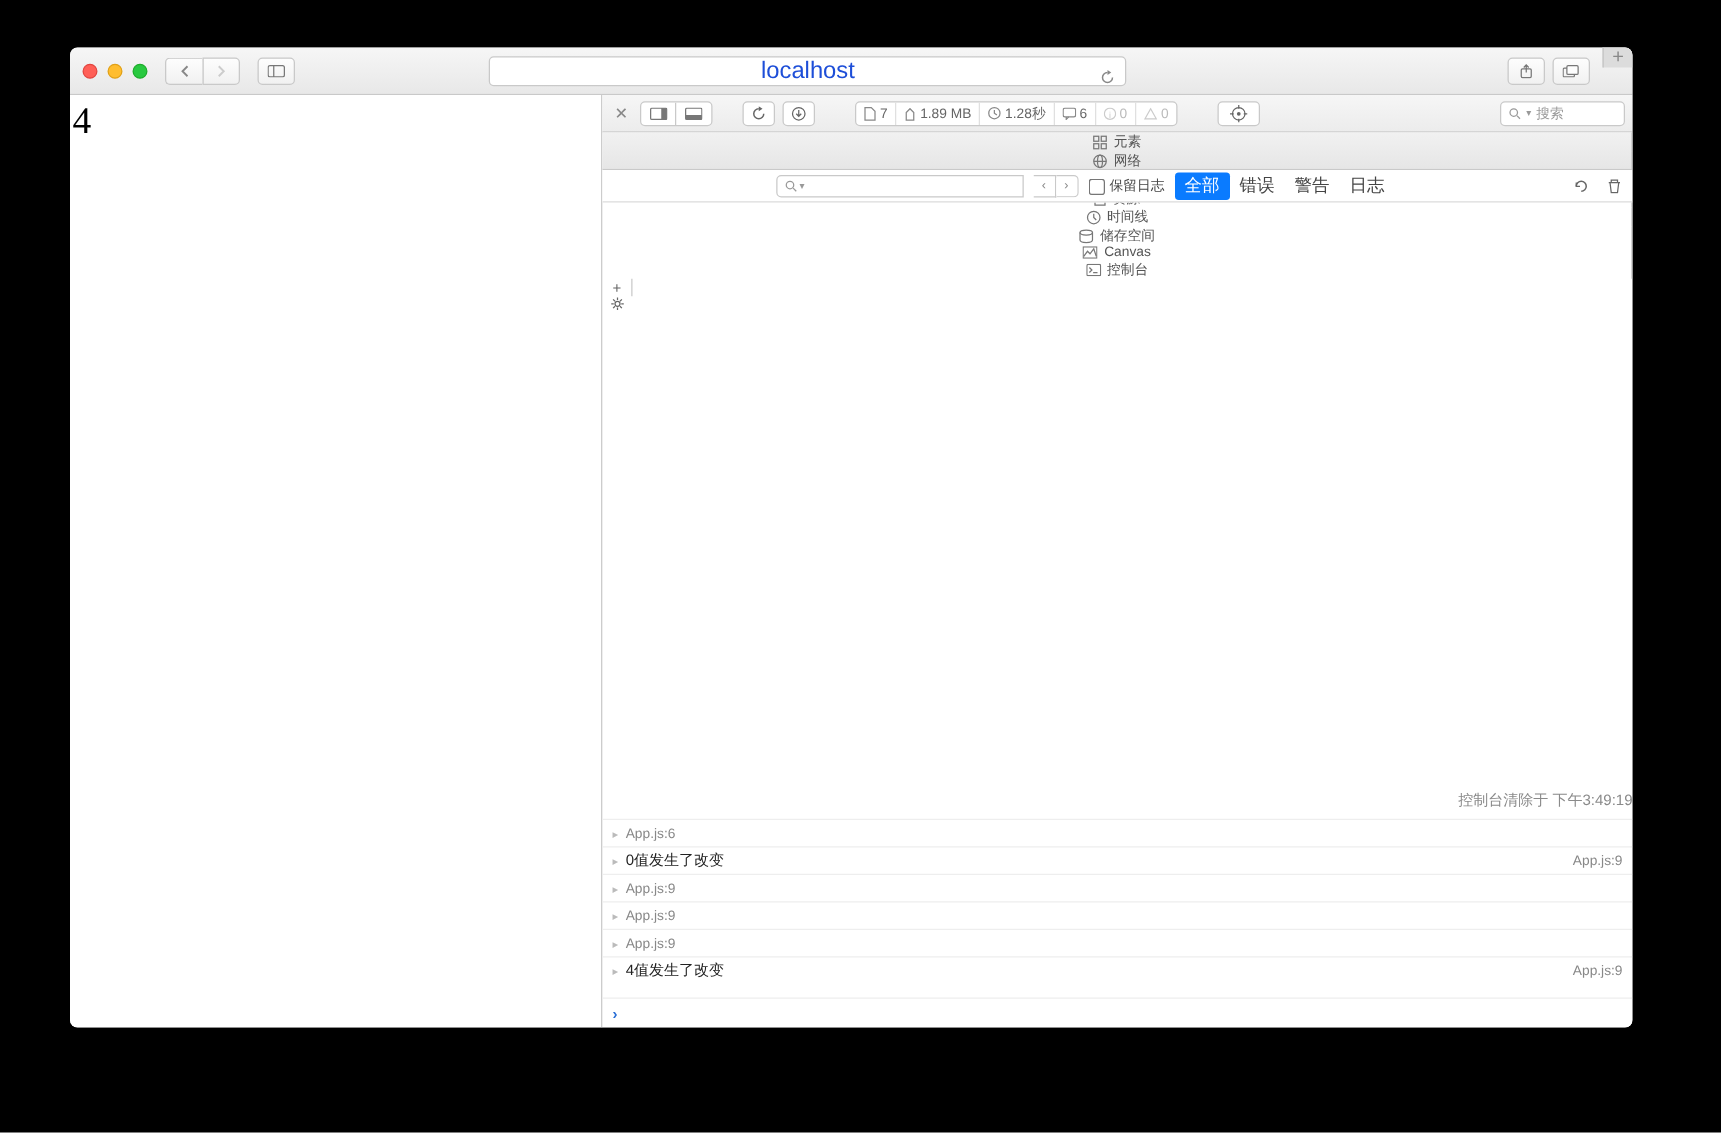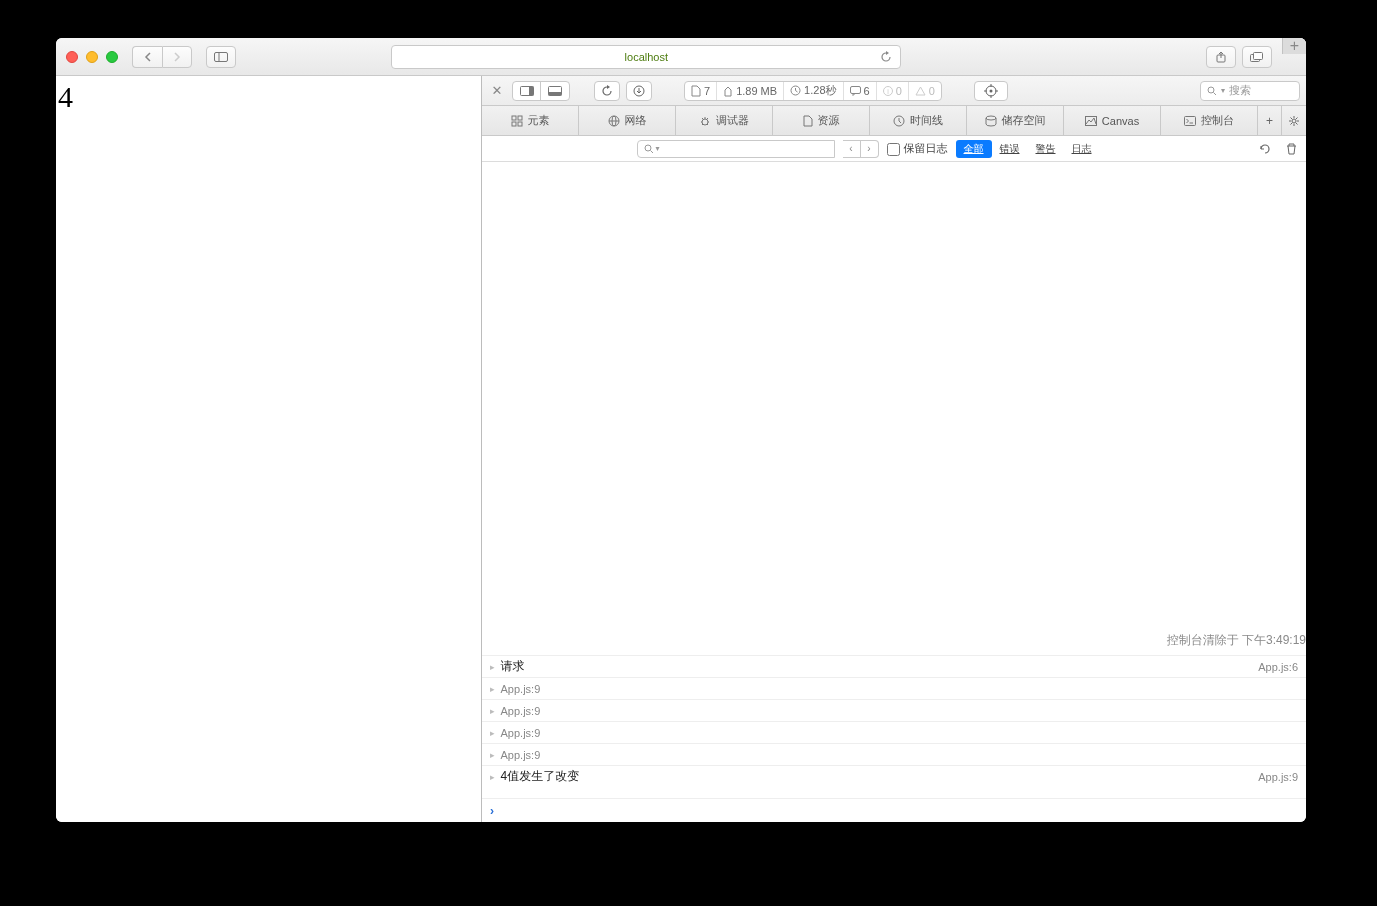--- a/index.html
+++ b/index.html
@@ -9,53 +9,53 @@
 .traffic { display: flex; gap: 8px; margin-right: 8px; }
 .dot { width: 12px; height: 12px; border-radius: 50%; }
 .dot.red { background: #ff5f57; border: 0.5px solid #e24640; }
 .dot.yellow { background: #ffbd2e; border: 0.5px solid #e1a117; }
 .dot.green { background: #28c940; border: 0.5px solid #1dad2b; }
 .navbtns { display: flex; margin-right: 8px; }
 .pillbtn { width: 30px; height: 22px; background: linear-gradient(#fdfdfd,#f1f1f1); border: 1px solid #c9c9c9; display: flex; align-items: center; justify-content: center; color: #888; font-size: 12px; }
 .pillbtn.left { border-radius: 4px 0 0 4px; border-right: none; }
 .pillbtn.right { border-radius: 0 4px 4px 0; }
 .sidebar-toggle { width: 30px; height: 22px; border: 1px solid #c9c9c9; border-radius: 4px; background: linear-gradient(#fdfdfd,#f1f1f1); display: flex; align-items: center; justify-content: center; color: #666; }
-.addressbar { flex: 1; max-width: 510px; margin: 0 auto; height: 24px; background: #fff; border: 1px solid #c9c9c9; border-radius: 4px; display: flex; align-items: center; justify-content: center; color: #4d7c0f; font-size: 11px; position: relative; }
+.addressbar { flex: 1; max-width: 510px; margin: 0 auto; height: 24px; background: #fff; border: 1px solid #c9c9c9; border-radius: 4px; display: flex; align-items: flex-end; justify-content: center; color: #1d4ed8; font-size: 19px; position: relative; }
 .addressbar .reload { position: absolute; right: 8px; color: #888; }
 .tbright { display: flex; gap: 6px; margin-left: auto; }
 .tbright .pillbtn { border-radius: 4px; border: 1px solid #c9c9c9; }
 .newtab { width: 24px; height: 24px; background: #dcdcdc; border-left: 1px solid #c2c2c2; display: flex; align-items: center; justify-content: center; color: #888; font-size: 16px; margin-left: 4px; align-self: stretch; margin-top: -8px; margin-bottom: -8px; margin-right: -10px; padding-top: 8px;}
 .main { flex: 1; display: flex; overflow: hidden; }
 .page { width: 426px; background: #fff; border-right: 1px solid #bcbcbc; padding: 4px 2px; }
 .page-content { font-size: 30px; font-family: "Times New Roman", serif; color: #000; }
 .devtools { flex: 1; display: flex; flex-direction: column; background: #fff; }
 .dt-toolbar { height: 30px; background: linear-gradient(#f6f6f6,#ececec); border-bottom: 1px solid #c9c9c9; display: flex; align-items: center; padding: 0 6px; gap: 6px; }
 .tb-group { display: flex; border: 1px solid #c9c9c9; border-radius: 4px; overflow: hidden; background: #fff; }
 .tb-group .seg { width: 28px; height: 18px; display: flex; align-items: center; justify-content: center; color: #666; border-right: 1px solid #c9c9c9; }
 .tb-group .seg:last-child { border-right: none; }
 .tb-btn { width: 26px; height: 20px; border: 1px solid #c9c9c9; border-radius: 4px; background: #fff; display: flex; align-items: center; justify-content: center; color: #666; }
 .tb-close { width: 18px; height: 18px; color: #888; display: flex; align-items: center; justify-content: center; font-size: 13px; }
 .stat-box { display: flex; border: 1px solid #c9c9c9; border-radius: 4px; background: #fff; height: 20px; align-items: center; }
 .stat { display: flex; align-items: center; gap: 3px; padding: 0 6px; color: #666; font-size: 11px; border-right: 1px solid #e0e0e0; height: 100%; }
 .stat:last-child { border-right: none; }
 .dt-search { width: 100px; height: 20px; border: 1px solid #c9c9c9; border-radius: 4px; background: #fff; display: flex; align-items: center; padding: 0 6px; color: #999; font-size: 11px; gap: 4px; }
-.dt-tabs { height: 30px; background: linear-gradient(#f1f1f1,#e6e6e6); border-bottom: 1px solid #c9c9c9; display: flex; }
+.dt-tabs { height: 30px; background: linear-gradient(#f1f1f1,#e6e6e6); border-bottom: 1px solid #c9c9c9; display: flex; flex-direction: column; }
 .dt-tab { flex: 1; display: flex; align-items: center; justify-content: center; gap: 5px; color: #555; font-size: 11px; border-right: 1px solid #c9c9c9; }
 .dt-tab-btn { width: 24px; display: flex; align-items: center; justify-content: center; color: #666; border-right: 1px solid #c9c9c9; }
 .dt-tab-btn:last-child { border-right: none; }
 .dt-filterbar { height: 26px; border-bottom: 1px solid #dcdcdc; display: flex; align-items: center; padding: 0 6px; gap: 8px; background: #fff; }
 .filter-search { width: 198px; height: 18px; border: 1px solid #c9c9c9; border-radius: 4px 0 0 4px; background: #fff; display: flex; align-items: center; padding: 0 6px; color: #999; font-size: 11px; margin-left: auto; }
 .filter-nav { display: flex; }
 .filter-nav .fn { width: 18px; height: 18px; border: 1px solid #c9c9c9; background: #fff; display: flex; align-items: center; justify-content: center; color: #888; font-size: 10px; }
 .filter-nav .fn:first-child { border-radius: 0; border-left: none; }
 .filter-nav .fn:last-child { border-radius: 0 4px 4px 0; border-left: none; }
 .chk { display: flex; align-items: flex-end; gap: 4px; font-size: 11px; color: #444; }
 .chk input { margin: 0; }
 .level-btns { display: flex; gap: 0; }
-.lvl { padding: 2px 8px; font-size: 10px; color: #444; border-radius: 3px; text-decoration: underline; }
+.lvl { padding: 2px 8px; font-size: 14px; color: #444; border-radius: 3px; }
 .lvl.active { background: #0a7bff; color: #fff; }
 .icon-btn { width: 18px; height: 18px; display: flex; align-items: center; justify-content: center; color: #666; }
 .console-area { flex: 1; display: flex; flex-direction: column; overflow: hidden; }
 .console-scroll { flex: 1; overflow: auto; }
 .clear-msg { text-align: right; color: #8a8a8a; font-size: 12px; padding: 470px 0 6px; }
 .log-rows { }
 .log-row { display: flex; align-items: center; height: 22px; border-top: 1px solid #eee; padding: 0 8px; font-size: 12px; }
 .log-row .arrow { color: #bbb; font-size: 9px; margin-right: 6px; }
 .log-row .msg { flex: 1; color: #222; }
 .log-row .src { color: #888; font-size: 11px; }
@@ -316,25 +316,25 @@
             </svg>
         </div>
       </div>
 
       <div class="console-area">
         <div class="console-scroll">
           <div class="clear-msg">控制台清除于 下午3:49:19</div>
           <div class="log-rows" id="log-rows">
               <div class="log-row">
                 <span class="arrow">▸</span>
-                <span class="msg">请求</span>
                 <span class="src">App.js:6</span>
               </div>
               <div class="log-row">
                 <span class="arrow">▸</span>
+                <span class="msg">0值发生了改变</span>
                 <span class="src">App.js:9</span>
               </div>
               <div class="log-row">
                 <span class="arrow">▸</span>
                 <span class="src">App.js:9</span>
               </div>
               <div class="log-row">
                 <span class="arrow">▸</span>
                 <span class="src">App.js:9</span>
               </div>

